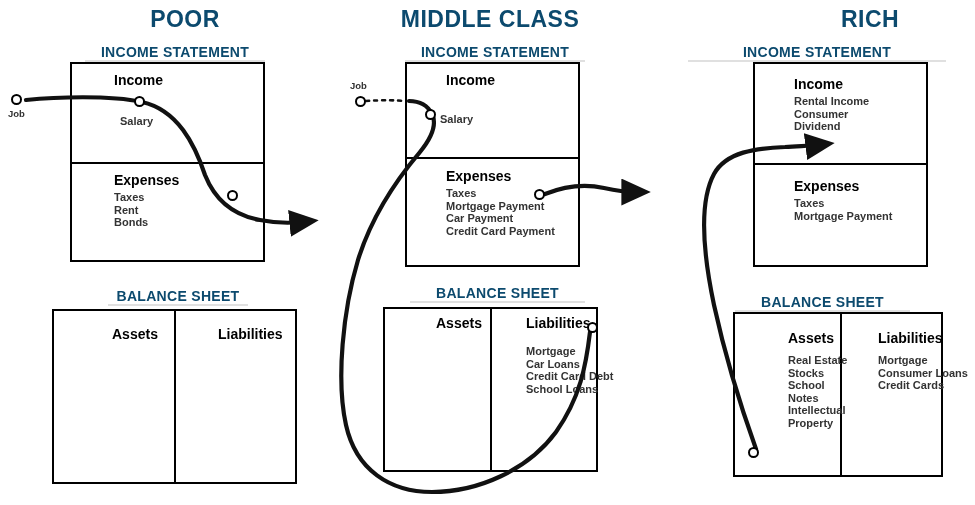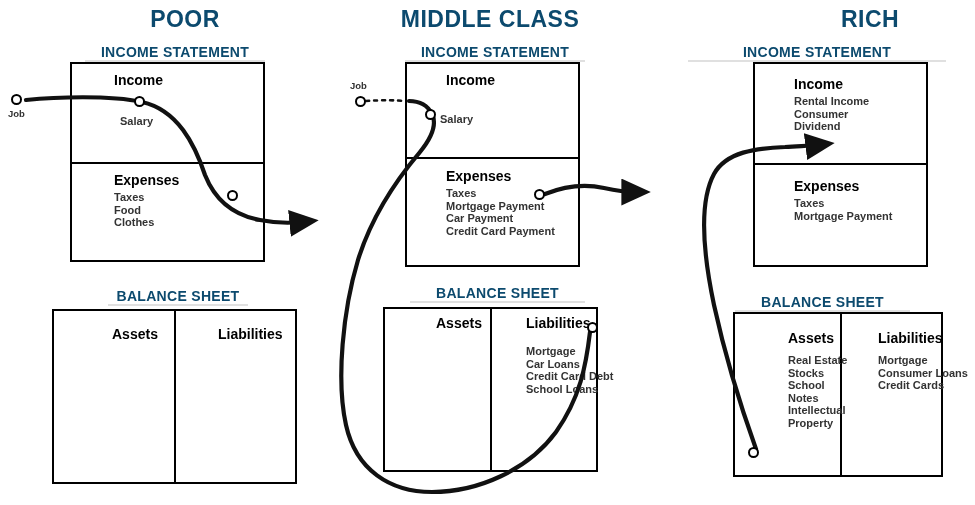--- a/index.html
+++ b/index.html
@@ -117,22 +117,22 @@
   <div class="box" style="left:70px; top:62px; width:195px; height:200px;"></div>
   <div class="divider-h" style="left:70px; top:162px; width:195px;"></div>
 
   <div class="cell" style="left:86px; top:72px; width:170px;">
     <div class="cell-head">Income</div>
   </div>
   <div class="cell" style="left:86px; top:172px; width:170px;">
     <div class="cell-head">Expenses</div>
     <div class="cell-items">
       <div>Taxes</div>
-      <div>Food</div>
-      <div>Clothes</div>
+      <div>Rent</div>
+      <div>Bonds</div>
     </div>
   </div>
 
   <div class="box" style="left:52px; top:309px; width:245px; height:175px;"></div>
   <div class="divider-v" style="left:174px; top:309px; height:175px;"></div>
   <div class="cell" style="left:84px; top:326px; width:90px;">
     <div class="cell-head">Assets</div>
   </div>
   <div class="cell" style="left:190px; top:326px; width:110px;">
     <div class="cell-head">Liabilities</div>

